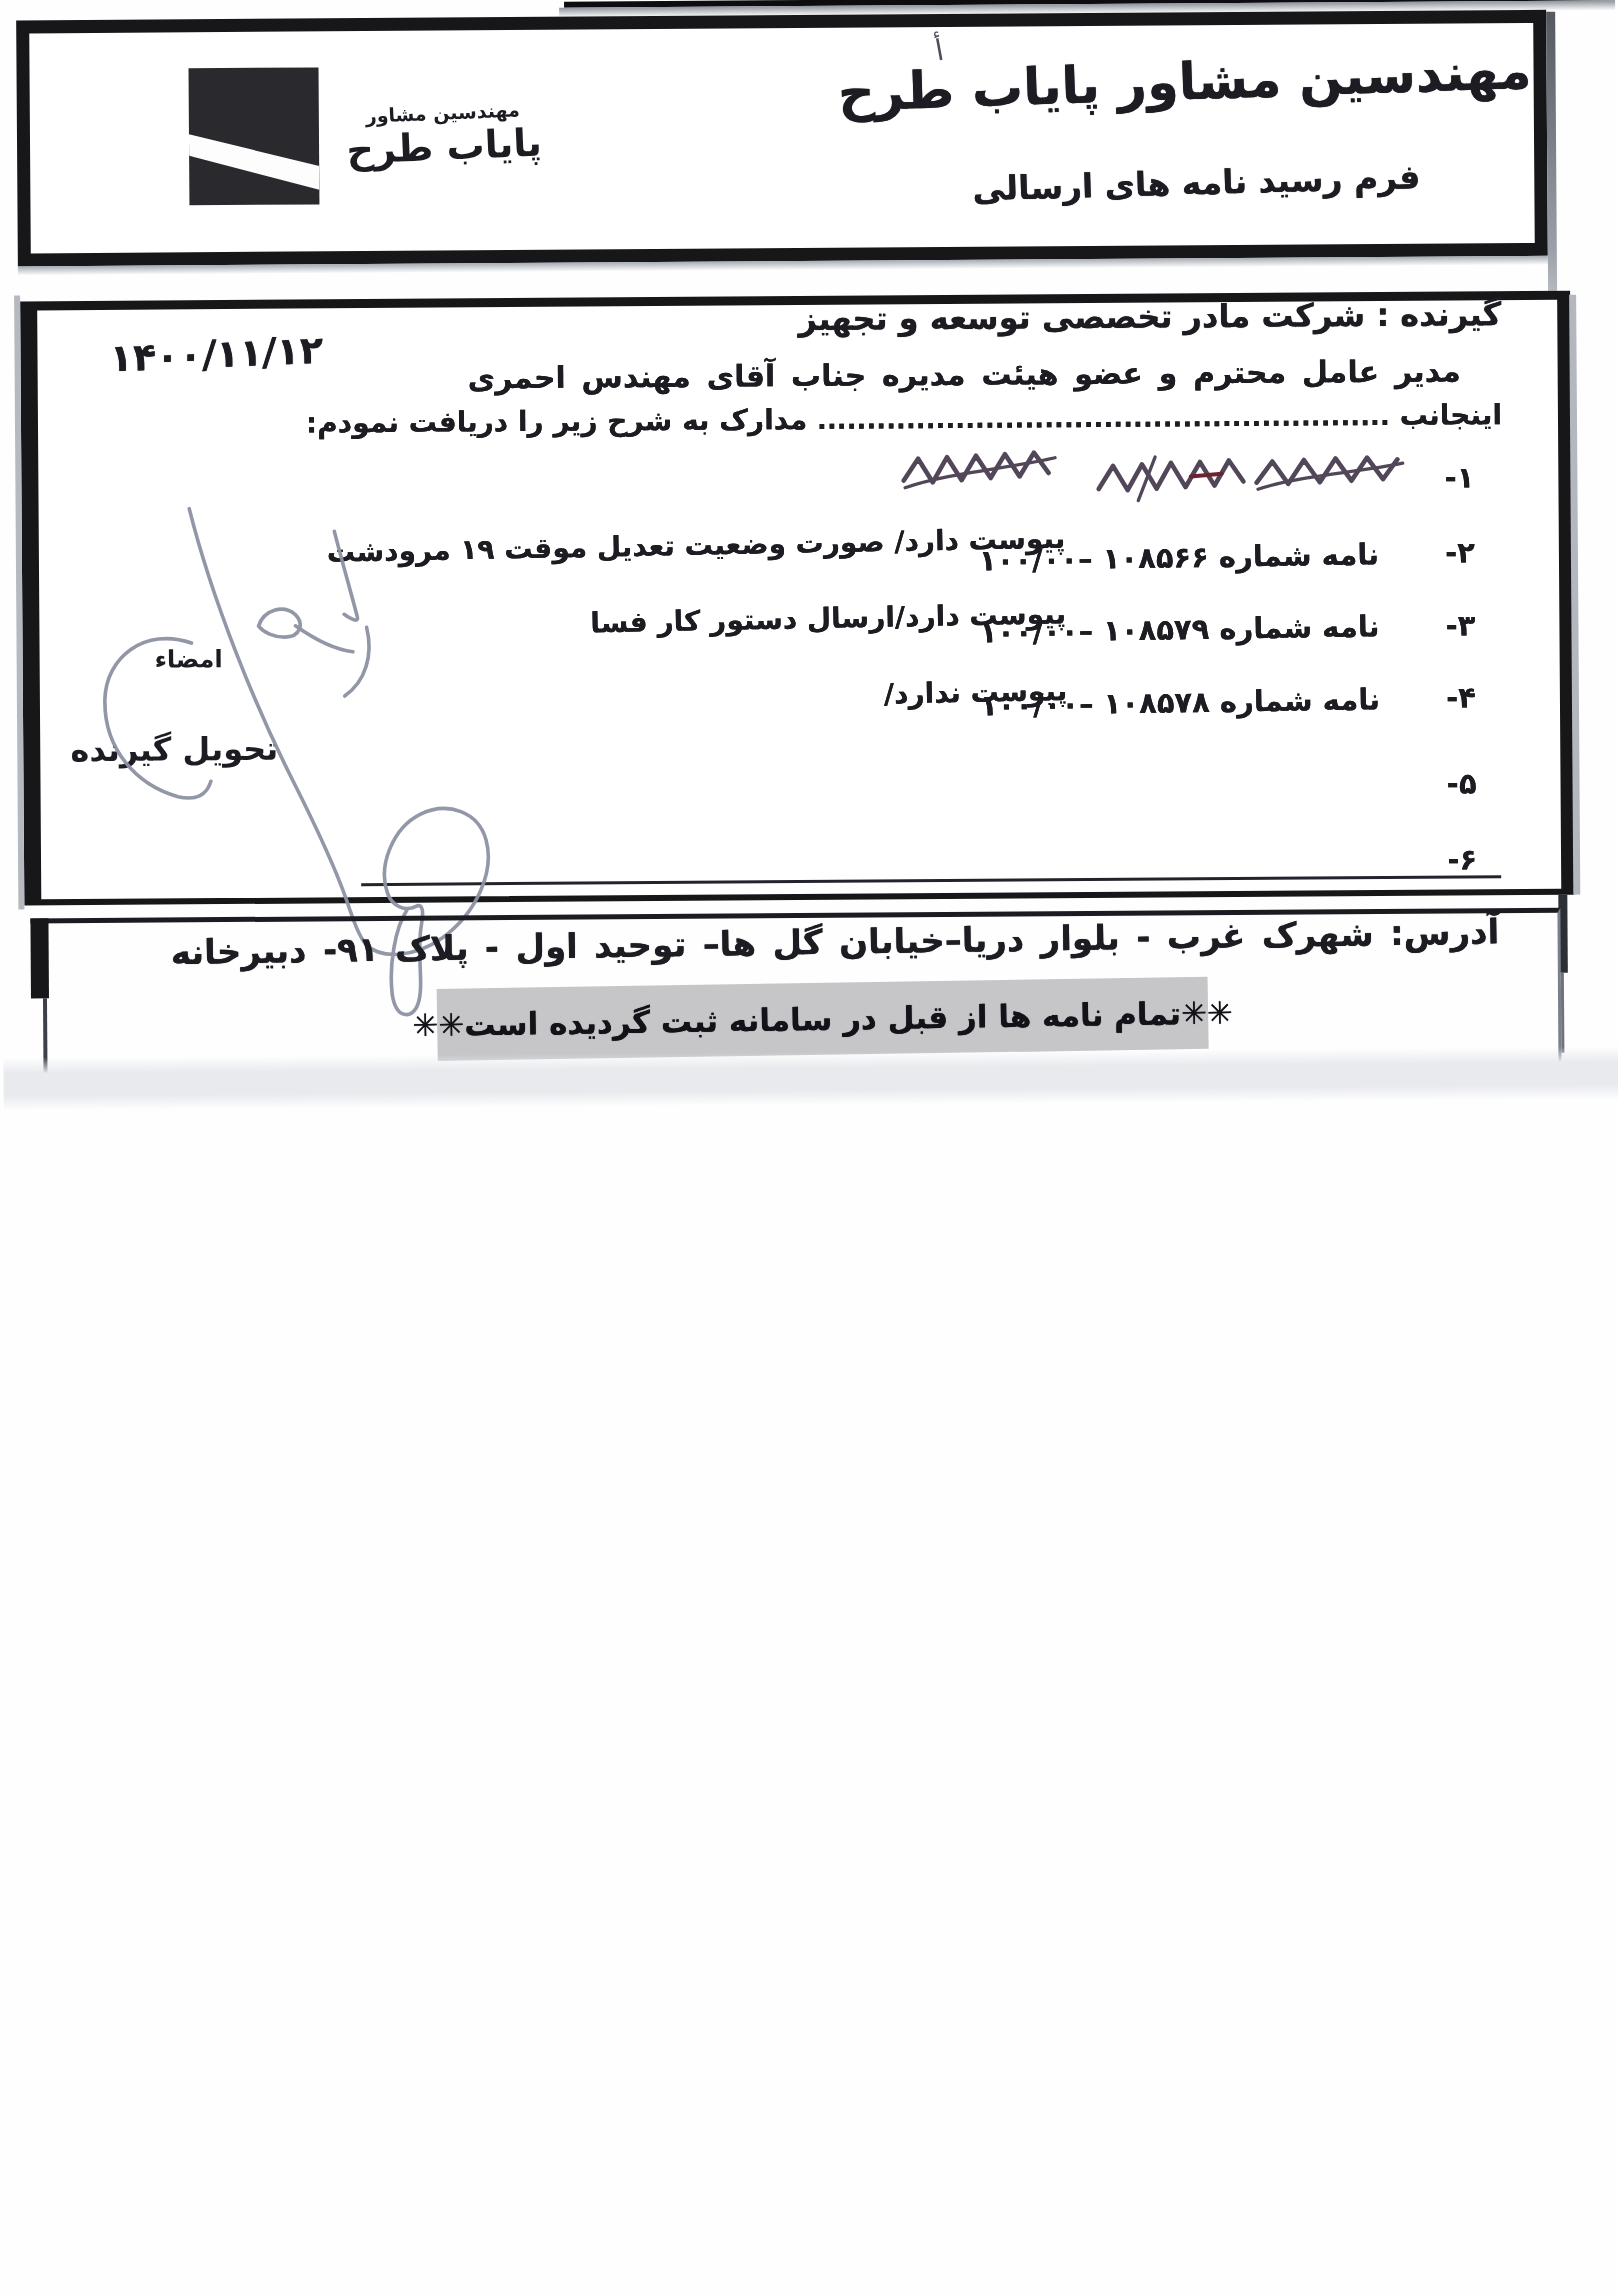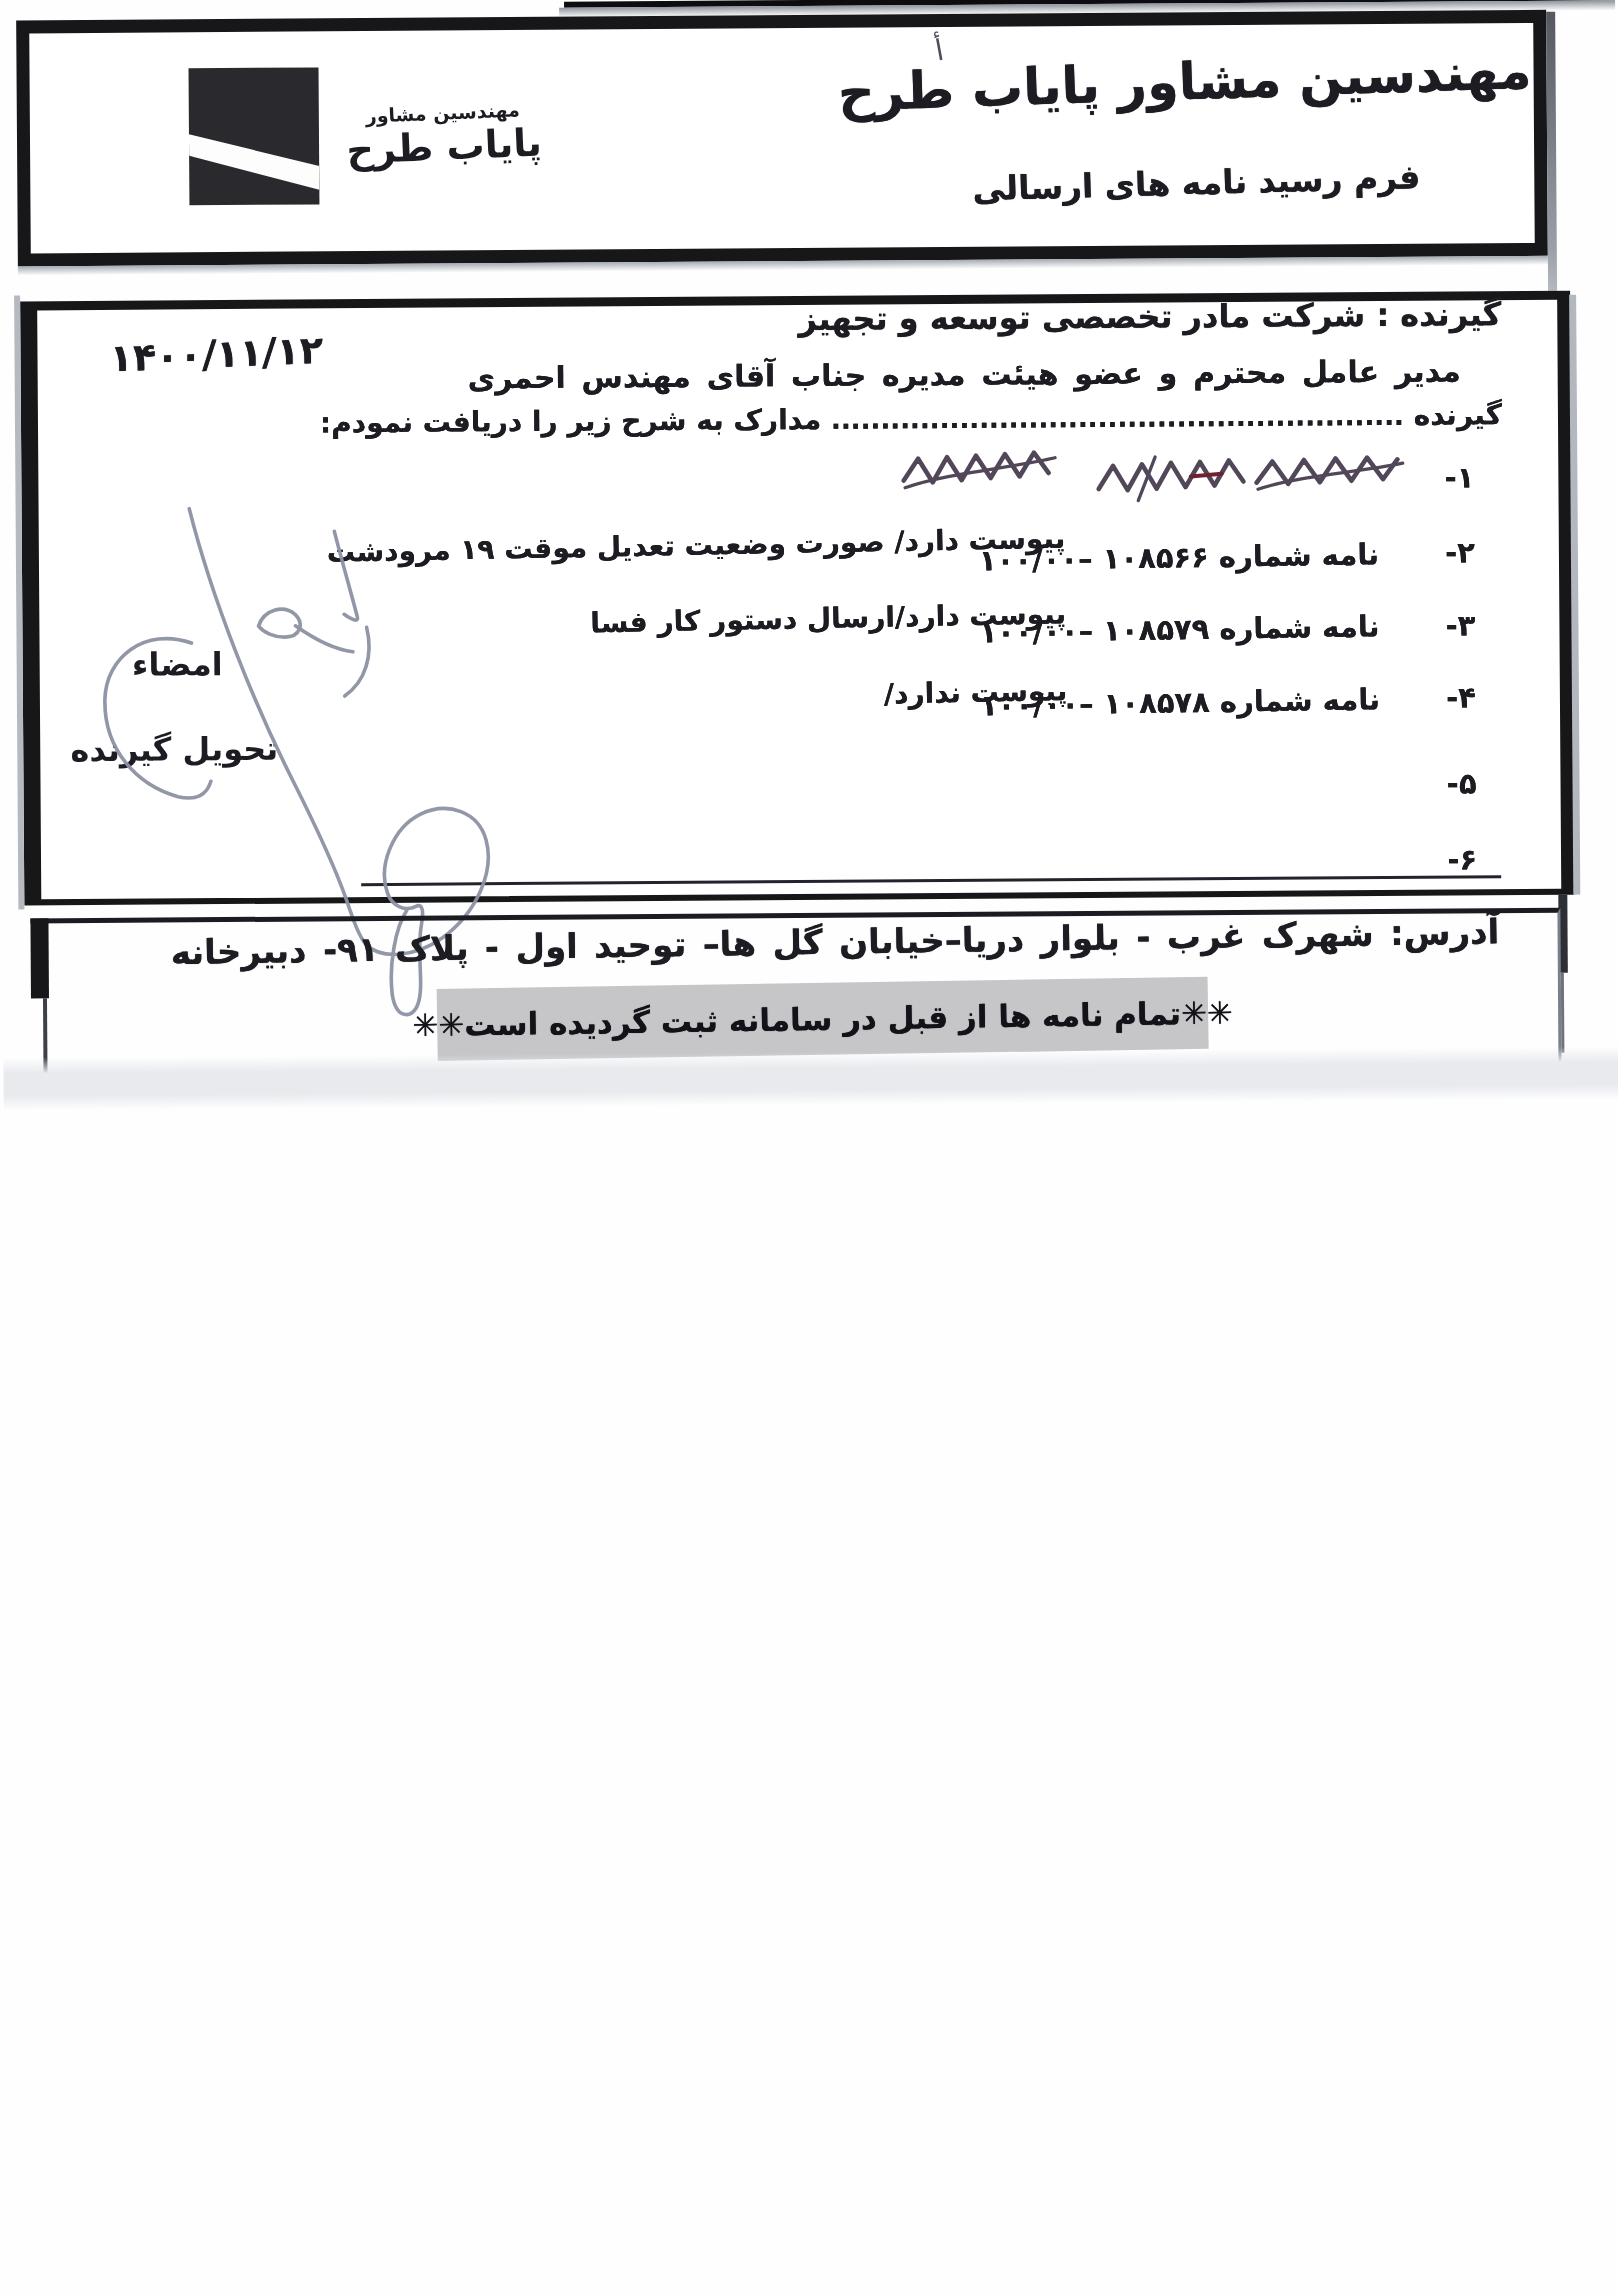--- a/index.html
+++ b/index.html
@@ -55,21 +55,21 @@
   .statement{right:116px;top:403px;font-size:28px;font-weight:900;text-shadow:0 0 0.5px #1c1c22;}
   .statement .dots{font-size:26px;letter-spacing:1.3px;}
   .row-no{right:144px;font-size:29px;font-weight:900;text-shadow:0 0 0.5px #1c1c22;}
   .row-letter{right:240px;font-size:29px;font-weight:900;transform:rotate(-0.5deg);
     text-shadow:0 0 0.5px #1c1c22;}
   .row-attach{right:553px;font-size:28px;font-weight:900;transform:rotate(-0.7deg);
     text-shadow:0 0 0.5px #1c1c22;}
   .n1{top:465px;} .n2{top:540px;} .n3{top:613px;} .n4{top:685px;} .n5{top:771px;} .n6{top:847px;}
   .l2r{top:543px;} .l3r{top:615px;} .l4r{top:688px;}
   .a2r{top:528px;} .a3r{top:602px;} .a4r{top:677px;}
-  .sig-label{right:1397px;top:641px;font-size:32px;font-weight:900;}
+  .sig-label{right:1397px;top:641px;font-size:24px;font-weight:900;}
   .recv-label{right:1342px;top:726px;font-size:32px;font-weight:900;letter-spacing:-0.7px;}
   
   .address{right:122px;top:922px;font-size:34px;font-weight:900;word-spacing:4.6px;
     letter-spacing:-0.7px;text-shadow:0 0 0.7px #1c1c22;transform:rotate(-0.5deg);}
   .notice-box{left:434px;top:983px;width:771px;height:72px;background:#c6c6c9;
     transform:rotate(-0.5deg);display:flex;align-items:center;justify-content:center;}
   .notice-box .txt{font-size:31px;font-weight:900;letter-spacing:-0.7px;color:#121218;
     text-shadow:0 0 0.7px #121218;}
   
   .sig-svg{left:92px;top:474px;pointer-events:none;}
@@ -103,21 +103,21 @@
   <div class="abs main-box"></div>
   <div class="abs left-outer-gray"></div>
   <div class="abs main-right-outer"></div>
   <div class="abs main-right-tail"></div>
   <div class="abs main-right-tail2"></div>
 
   <div class="abs rtl date">۱۴۰۰/۱۱/۱۲</div>
   <div class="abs rtl recipient">گیرنده : شرکت مادر تخصصی توسعه و تجهیز</div>
   <div class="abs rtl addressee">مدیر عامل محترم و عضو هیئت مدیره جناب آقای مهندس احمری</div>
   <div class="abs rtl statement">
-    <span>گیرنده</span>
+    <span>اینجانب</span>
     <span class="dots">..........................................................</span>
     <span>مدارک به شرح زیر را دریافت نمودم:</span>
   </div>
 
   <div>
     <div class="abs rtl row-no n1">۱-</div>
     <div class="abs rtl row-no n2">۲-</div>
     <div class="abs rtl row-no n3">۳-</div>
     <div class="abs rtl row-no n4">۴-</div>
     <div class="abs rtl row-no n5">۵-</div>

